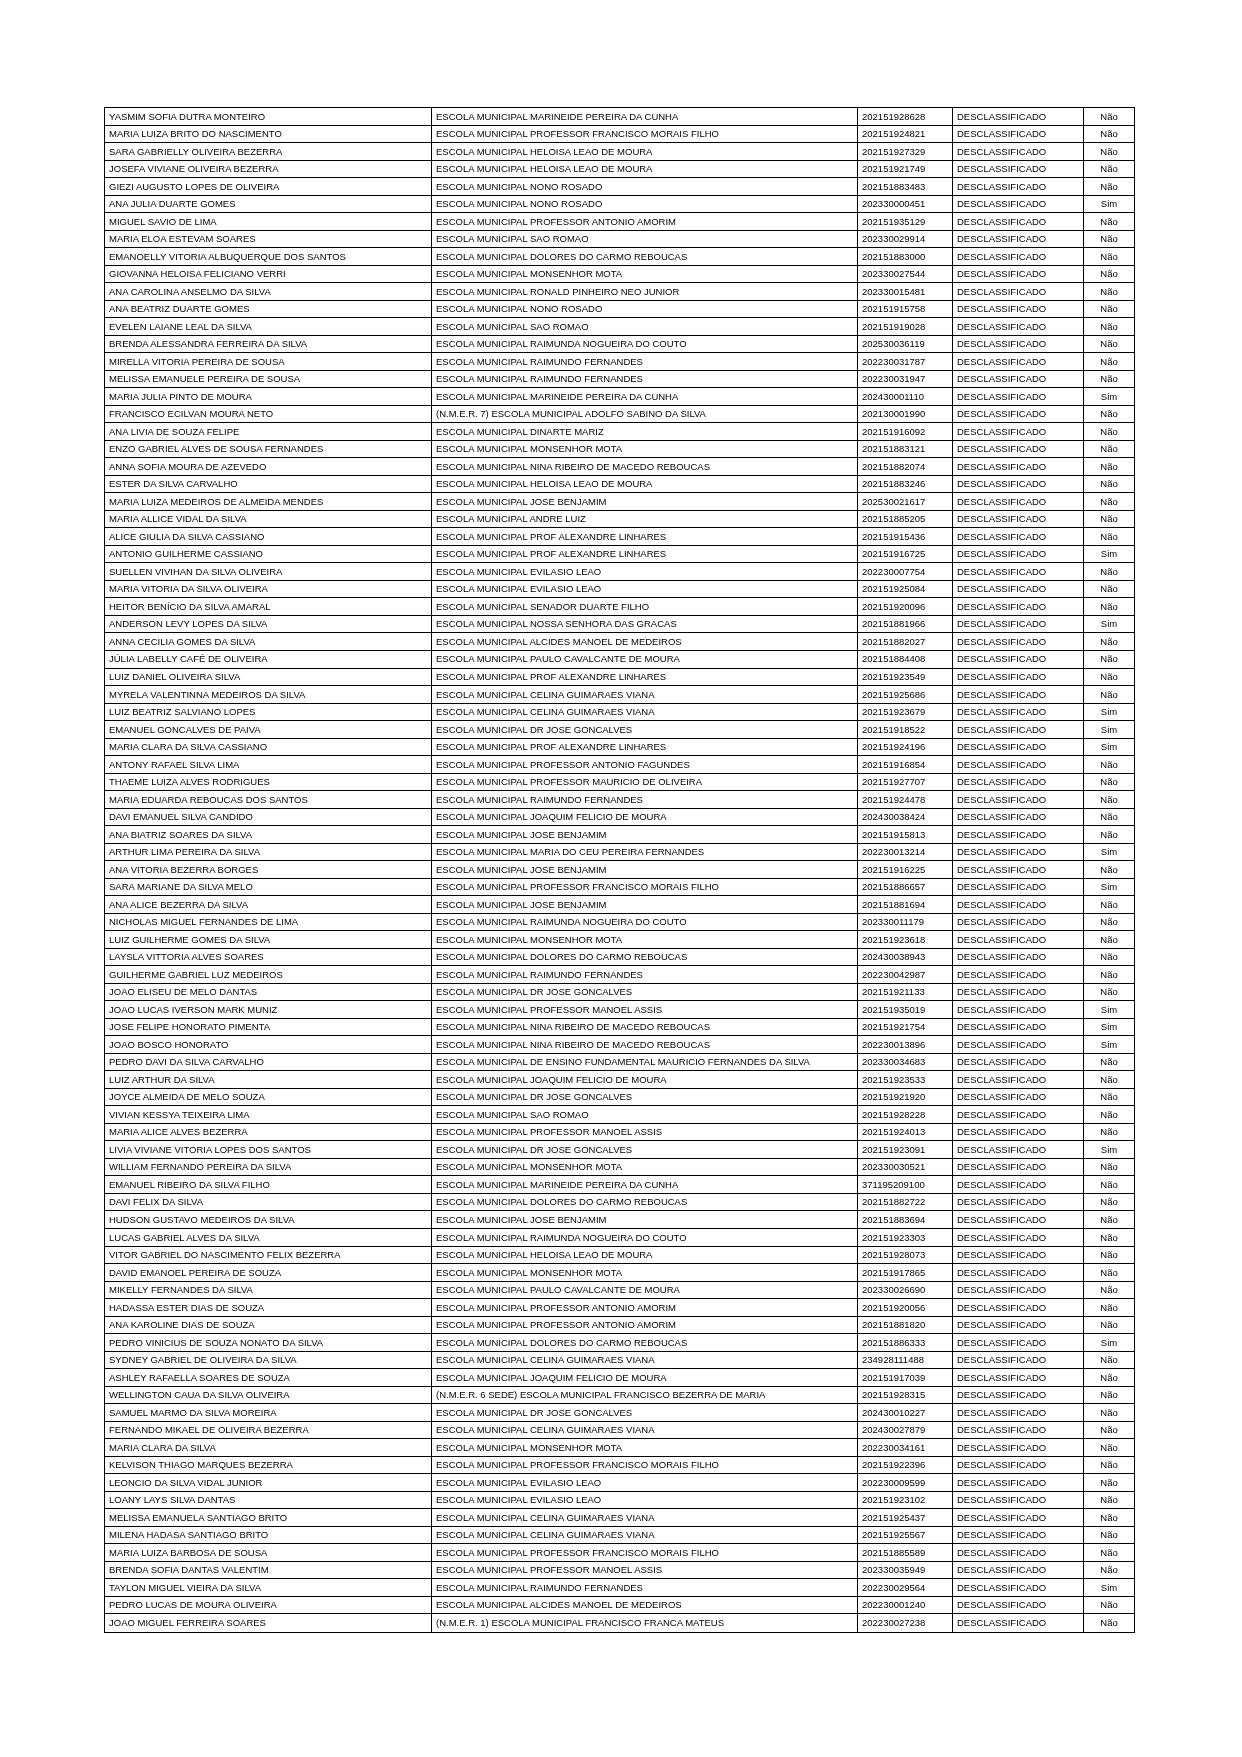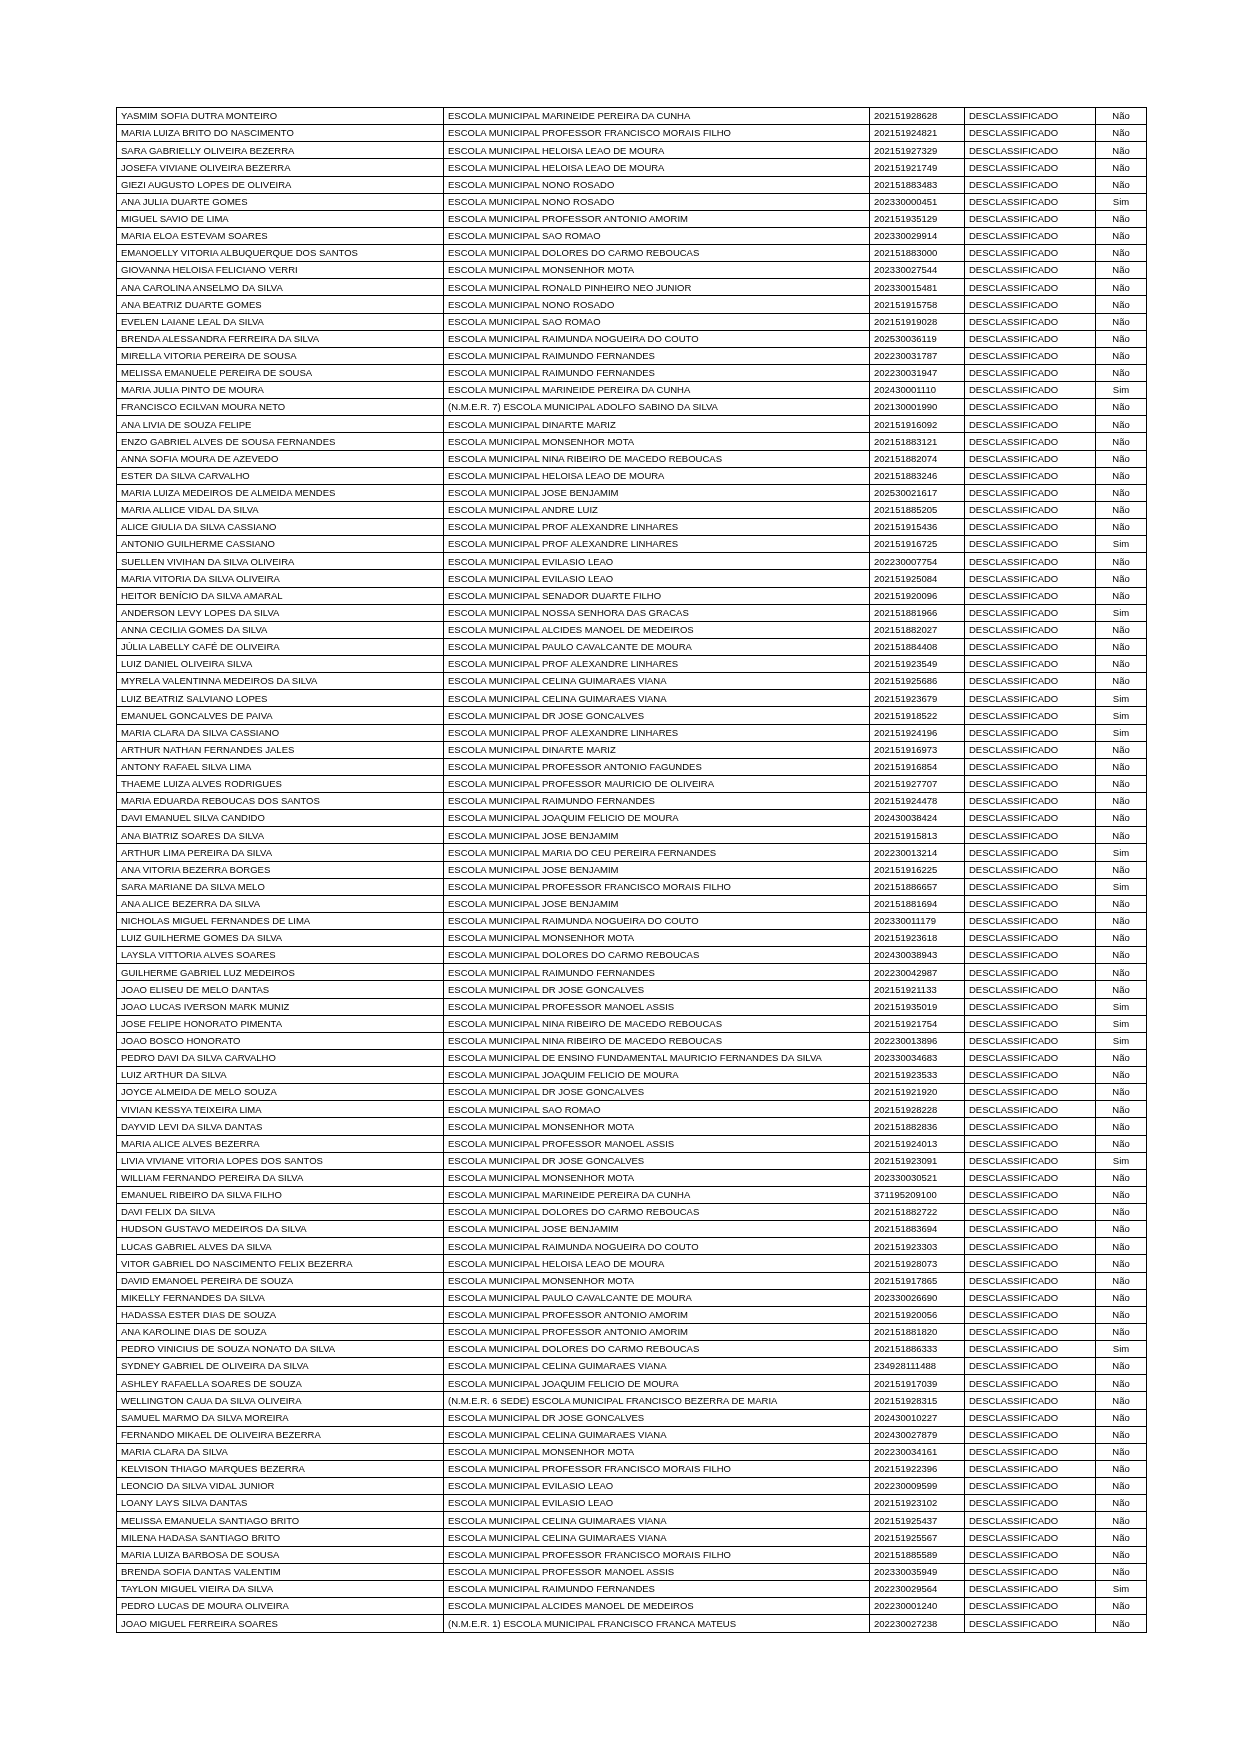--- a/index.html
+++ b/index.html
@@ -9,21 +9,21 @@
   }
   .page {
     position: relative;
     width: 1242px;
     height: 1757px;
     background: #ffffff;
     overflow: hidden;
   }
   table.results {
     position: absolute;
-    left: 116px;
+    left: 104px;
     top: 107px;
     width: 1030px;
     height: 1526px;
     border-collapse: collapse;
     table-layout: fixed;
   }
   table.results td {
     border: 1px solid #000000;
     font-family: "Liberation Sans", "DejaVu Sans", sans-serif;
     font-size: 9.5px;
@@ -305,27 +305,20 @@
           <td class="flag-cell">Sim</td>
         </tr>
         <tr>
           <td>MARIA CLARA DA SILVA CASSIANO</td>
           <td>ESCOLA MUNICIPAL PROF ALEXANDRE LINHARES</td>
           <td>202151924196</td>
           <td>DESCLASSIFICADO</td>
           <td class="flag-cell">Sim</td>
         </tr>
         <tr>
-          <td>ARTHUR NATHAN FERNANDES JALES</td>
-          <td>ESCOLA MUNICIPAL DINARTE MARIZ</td>
-          <td>202151916973</td>
-          <td>DESCLASSIFICADO</td>
-          <td class="flag-cell">Não</td>
-        </tr>
-        <tr>
           <td>ANTONY RAFAEL SILVA LIMA</td>
           <td>ESCOLA MUNICIPAL PROFESSOR ANTONIO FAGUNDES</td>
           <td>202151916854</td>
           <td>DESCLASSIFICADO</td>
           <td class="flag-cell">Não</td>
         </tr>
         <tr>
           <td>THAEME LUIZA ALVES RODRIGUES</td>
           <td>ESCOLA MUNICIPAL PROFESSOR MAURICIO DE OLIVEIRA</td>
           <td>202151927707</td>
@@ -455,27 +448,20 @@
           <td>JOYCE ALMEIDA DE MELO SOUZA</td>
           <td>ESCOLA MUNICIPAL DR JOSE GONCALVES</td>
           <td>202151921920</td>
           <td>DESCLASSIFICADO</td>
           <td class="flag-cell">Não</td>
         </tr>
         <tr>
           <td>VIVIAN KESSYA TEIXEIRA LIMA</td>
           <td>ESCOLA MUNICIPAL SAO ROMAO</td>
           <td>202151928228</td>
-          <td>DESCLASSIFICADO</td>
-          <td class="flag-cell">Não</td>
-        </tr>
-        <tr>
-          <td>DAYVID LEVI DA SILVA DANTAS</td>
-          <td>ESCOLA MUNICIPAL MONSENHOR MOTA</td>
-          <td>202151882836</td>
           <td>DESCLASSIFICADO</td>
           <td class="flag-cell">Não</td>
         </tr>
         <tr>
           <td>MARIA ALICE ALVES BEZERRA</td>
           <td>ESCOLA MUNICIPAL PROFESSOR MANOEL ASSIS</td>
           <td>202151924013</td>
           <td>DESCLASSIFICADO</td>
           <td class="flag-cell">Não</td>
         </tr>

